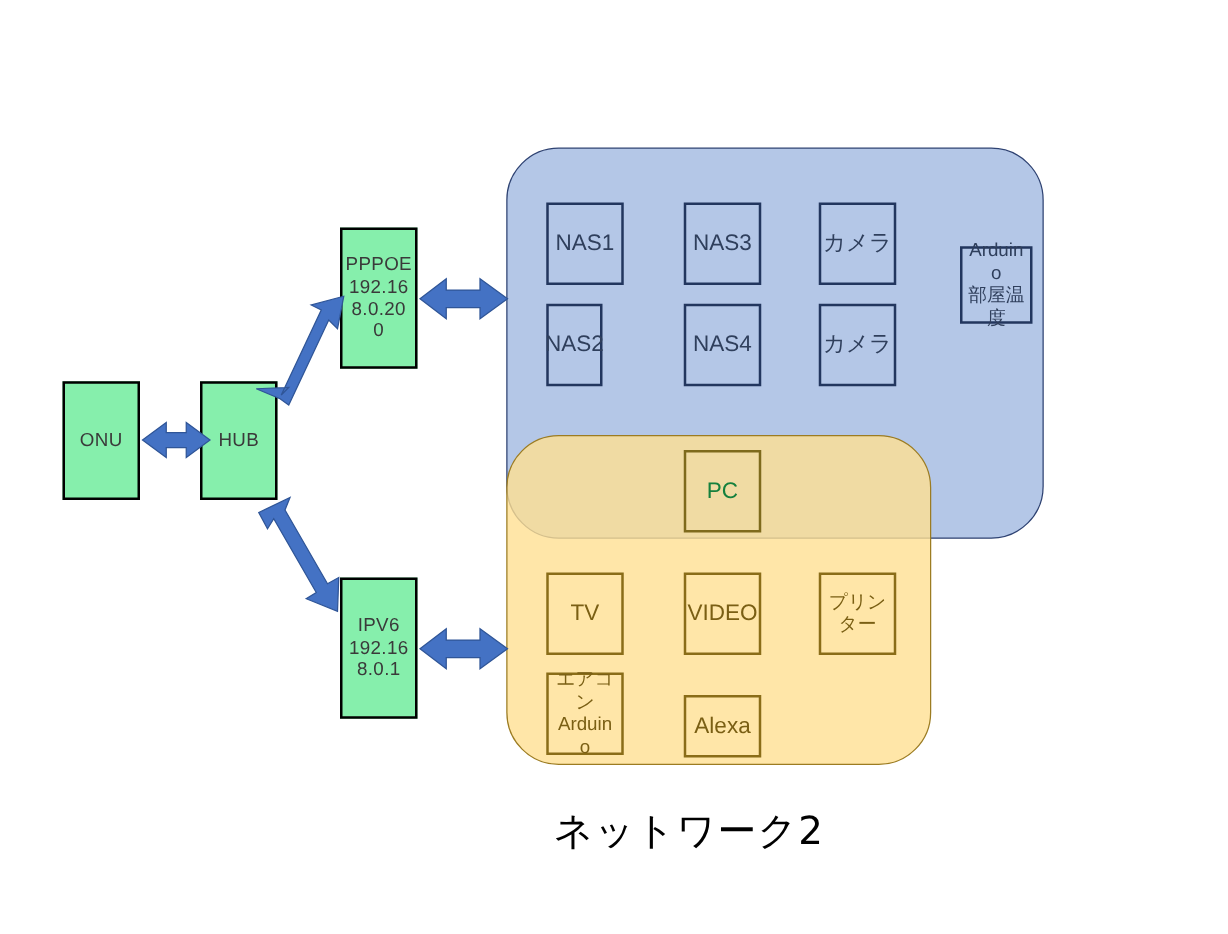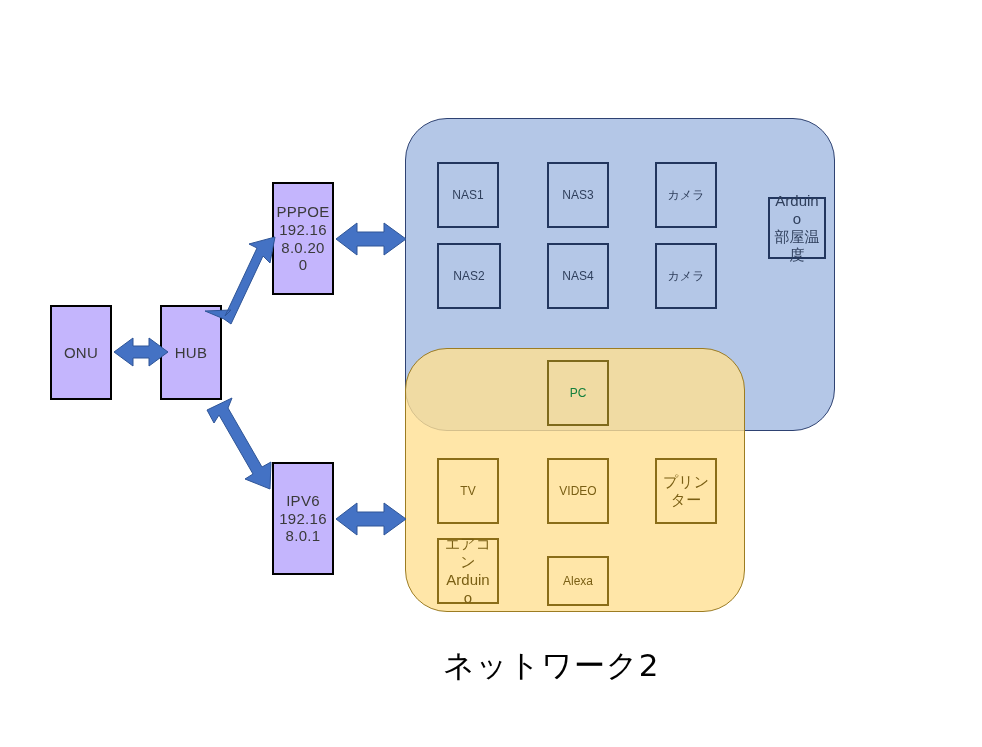--- a/index.html
+++ b/index.html
@@ -51,42 +51,42 @@
     height: 264px;
     background: rgba(255, 224, 146, 0.80);
     border: 1.5px solid #9c7c22;
     border-radius: 42px;
   }
 
   
   .wbox {
     position: absolute;
     box-sizing: border-box;
-    background: #c4b5fd;
+    background: #86efac;
     border: 2.5px solid #000000;
     display: flex;
     align-items: center;
     justify-content: center;
     text-align: center;
     color: #3a3a3a;
     font-size: 15px;
     line-height: 1.18;
     letter-spacing: 0.3px;
   }
   .wbox .txt { display: block; padding: 0 2px; }
 
   
   .dev {
     position: absolute;
     box-sizing: border-box;
     display: flex;
     align-items: center;
     justify-content: center;
     text-align: center;
-    font-size: 12px;
+    font-size: 18px;
     line-height: 1.2;
     background: transparent;
   }
   .dev-blue {
     border: 2.5px solid #22365e;
     color: #2f3f5c;
   }
   .dev-yellow {
     border: 2.5px solid #8a6d18;
     color: #7a5f14;
@@ -120,21 +120,21 @@
   <div class="dev dev-blue" style="left:437px; top:162px; width:62px; height:66px;">
     <span class="txt">NAS1</span>
   </div>
   <div class="dev dev-blue" style="left:547px; top:162px; width:62px; height:66px;">
     <span class="txt">NAS3</span>
   </div>
   <div class="dev dev-blue" style="left:655px; top:162px; width:62px; height:66px;">
     <span class="txt">カメラ</span>
   </div>
 
-  <div class="dev dev-blue" style="left:437px; top:243px; width:64px; height:66px;">
+  <div class="dev dev-blue" style="left:437px; top:243px; width:45px; height:66px;">
     <span class="txt">NAS2</span>
   </div>
   <div class="dev dev-blue" style="left:547px; top:243px; width:62px; height:66px;">
     <span class="txt">NAS4</span>
   </div>
   <div class="dev dev-blue" style="left:655px; top:243px; width:62px; height:66px;">
     <span class="txt">カメラ</span>
   </div>
 
   <div class="dev dev-blue small" style="left:768px; top:197px; width:58px; height:62px; flex-direction:column;">

